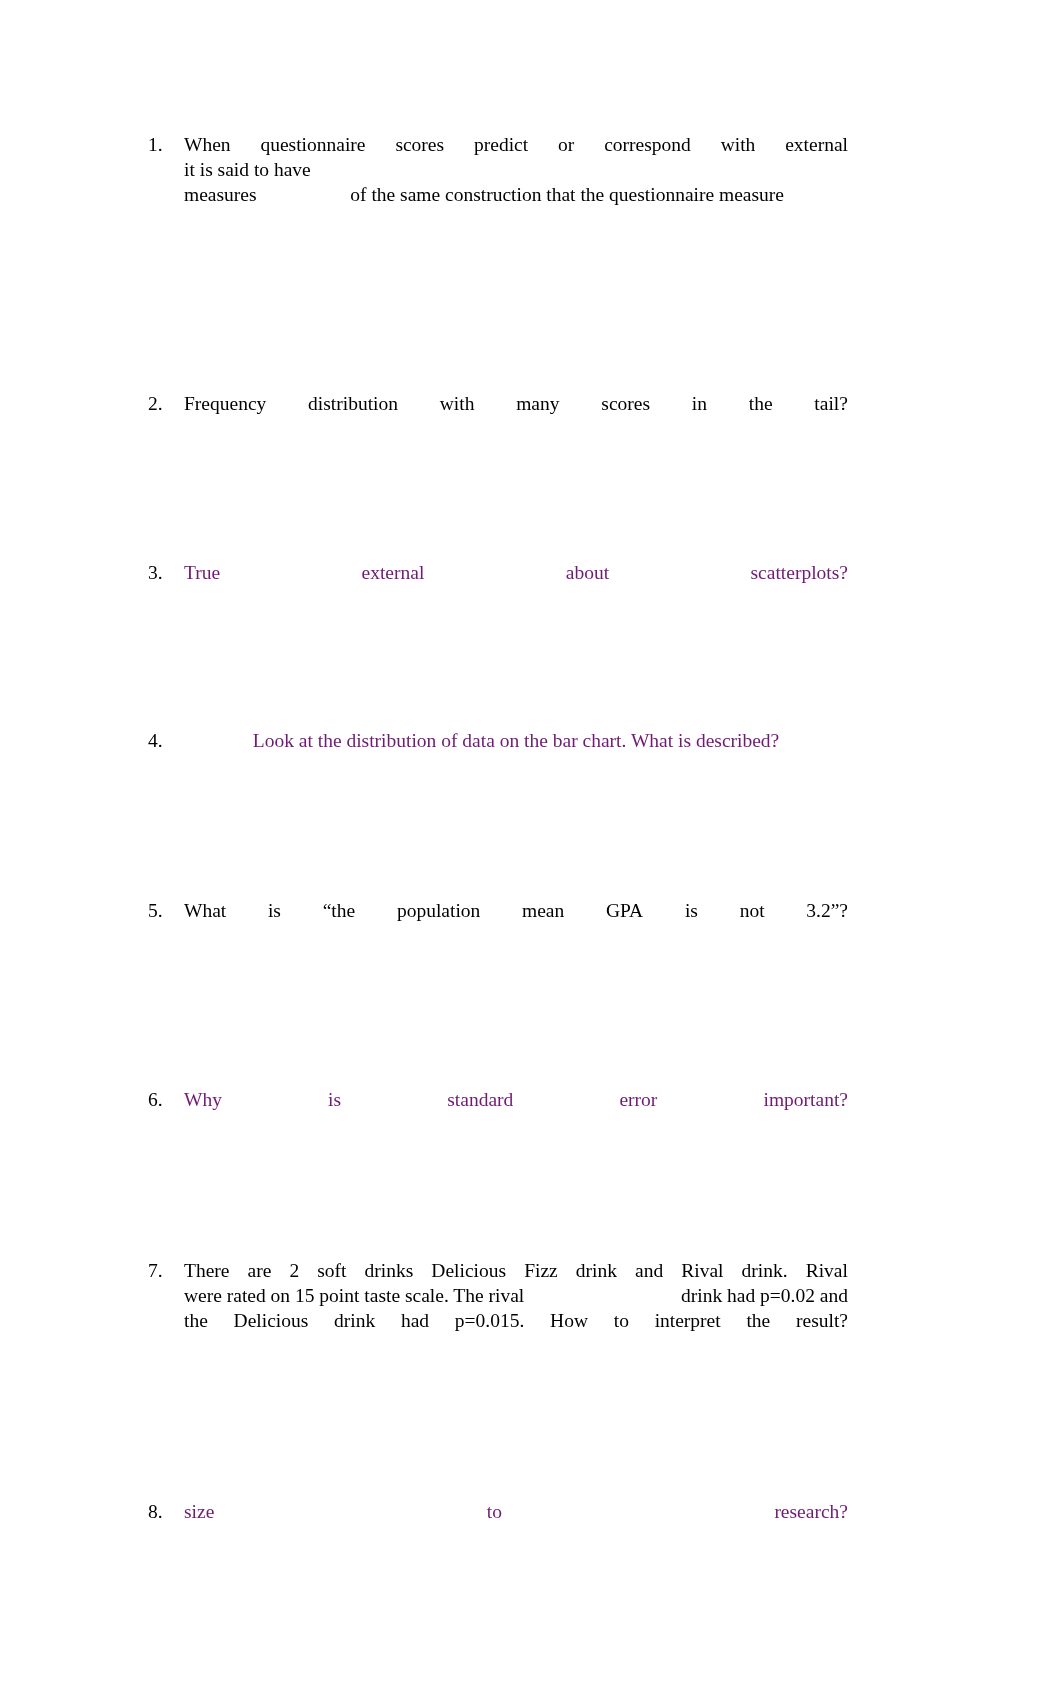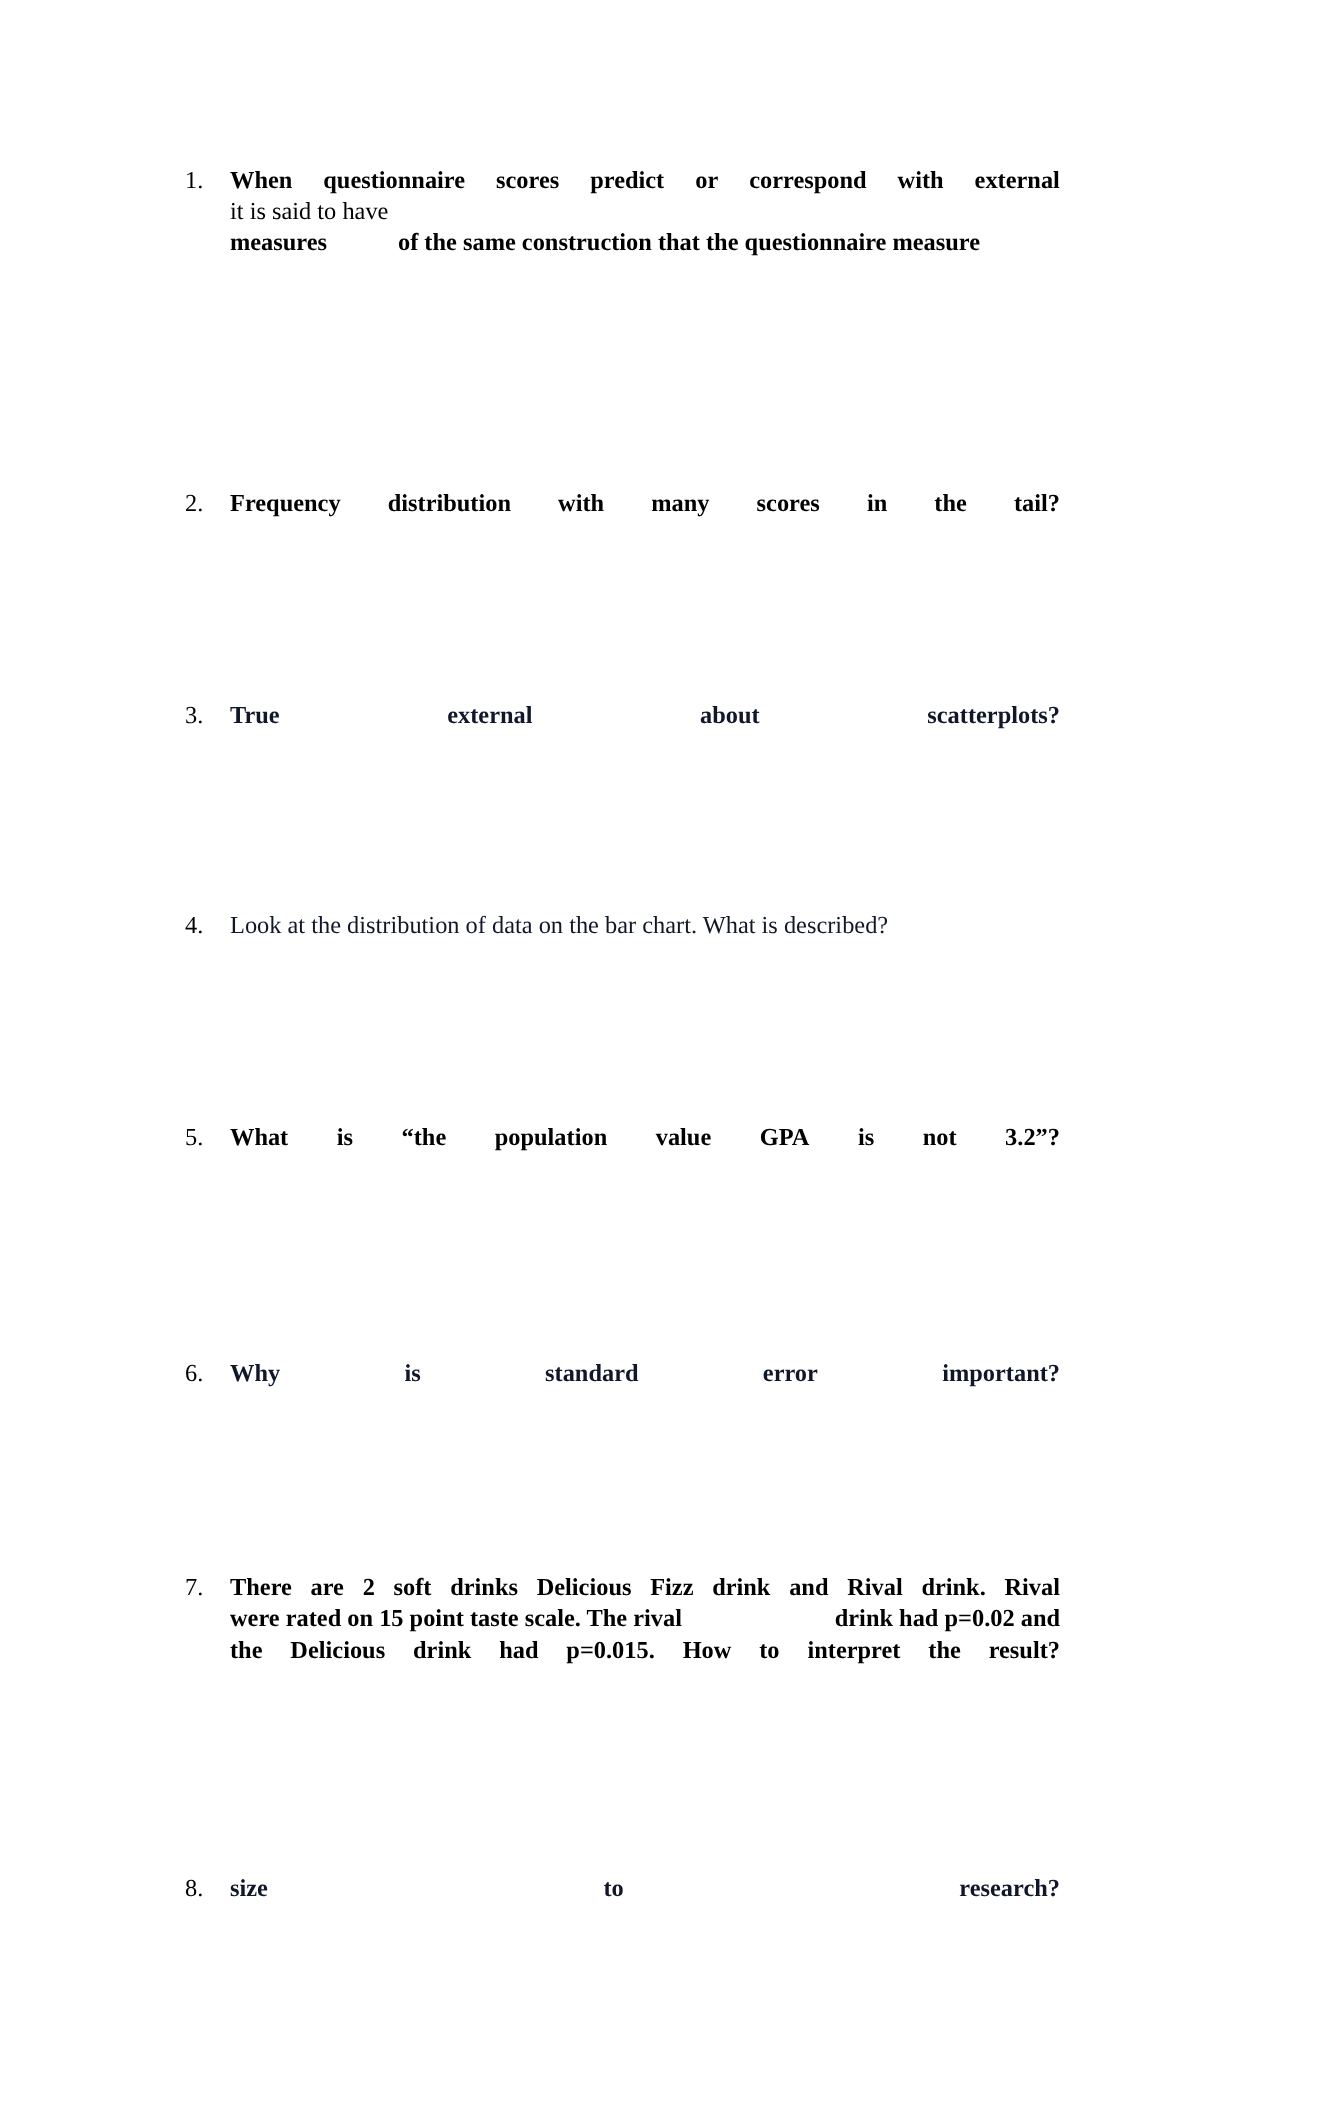--- a/index.html
+++ b/index.html
@@ -50,29 +50,28 @@
   }
   .qline {
     display: block;
     width: 100%;
   }
   
   .just {
     display: flex;
     justify-content: space-between;
     width: 100%;
-    font-weight: bold;
   }
   .just.partial {
     width: 100%;
   }
   .just > span {
     white-space: pre;
   }
-  .green { color: #0f172a; }
+  .green { color: #701a75; text-align: center; }
   .black { color: #000000; }
 
   
   .gap-1 { height: 184px; }
   .gap-2 { height: 144px; }
   .gap-3 { height: 143px; }
   .gap-4 { height: 145px; }
   .gap-5 { height: 164px; }
   .gap-6 { height: 146px; }
   .gap-7 { height: 166px; }
@@ -148,21 +147,21 @@
     <div class="gap-4"></div>
 
     <div class="qitem">
       <span class="qnum black">5.</span>
       <span class="qbody black">
         <span class="qline just">
           <span>What</span>
           <span>is</span>
           <span>“the</span>
           <span>population</span>
-          <span>value</span>
+          <span>mean</span>
           <span>GPA</span>
           <span>is</span>
           <span>not</span>
           <span>3.2”?</span>
         </span>
       </span>
     </div>
 
     <div class="gap-5"></div>
 

